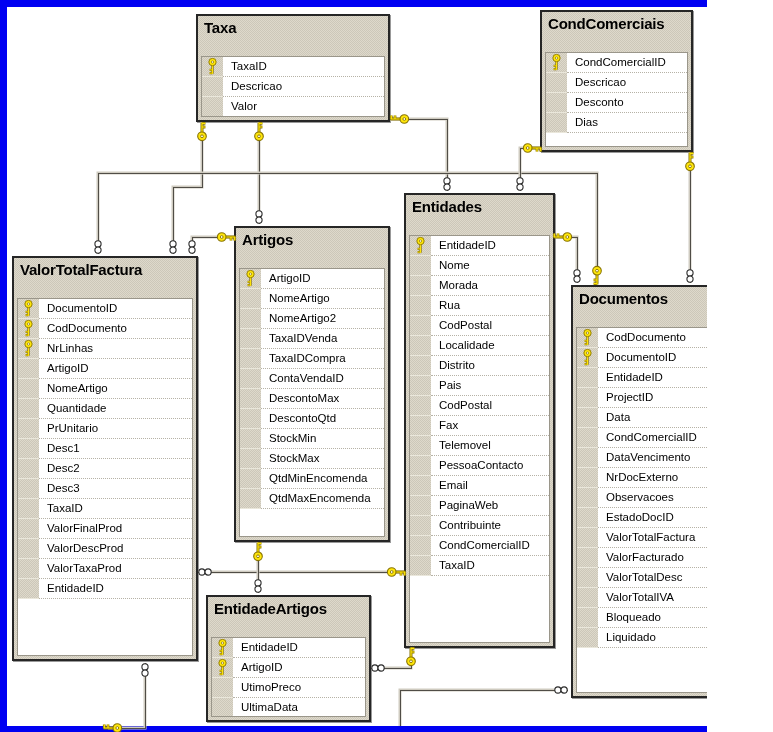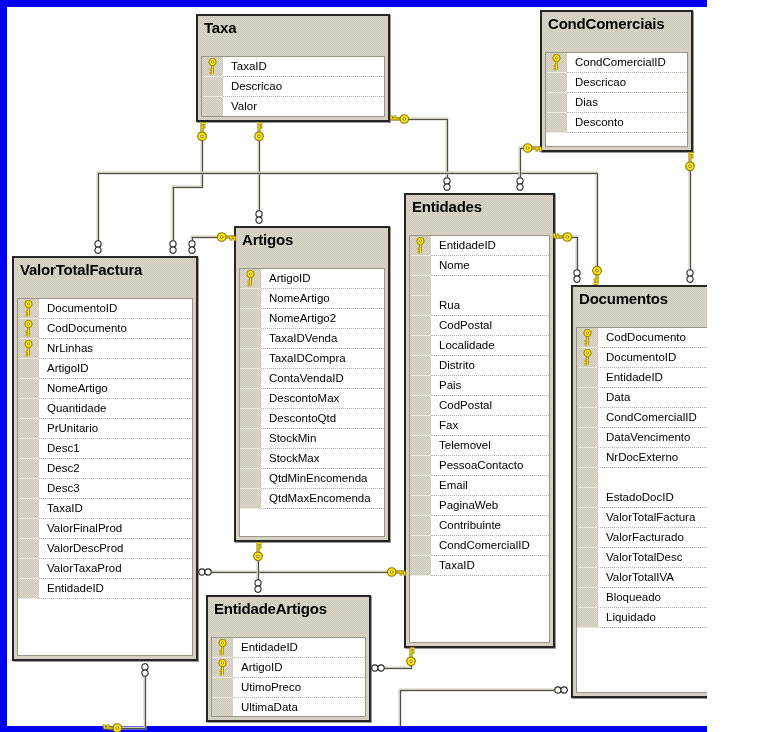--- a/index.html
+++ b/index.html
@@ -87,25 +87,25 @@
               </svg>
             </div>
             <div class="fn">CondComercialID</div>
           </div>
           <div class="row">
             <div class="sel"></div>
             <div class="fn">Descricao</div>
           </div>
           <div class="row">
             <div class="sel"></div>
+            <div class="fn">Desconto</div>
+          </div>
+          <div class="row">
+            <div class="sel"></div>
             <div class="fn">Dias</div>
-          </div>
-          <div class="row">
-            <div class="sel"></div>
-            <div class="fn">Desconto</div>
           </div>
         </div>
       </div>
       <div class="tbl" style="left: 5px; top: 249px; width: 186px; height: 405px;">
         <div class="ttl">ValorTotalFactura</div>
         <div class="bdy">
           <div class="row">
             <div class="sel">
               <svg width="13" height="17" viewBox="-7 -9.5 14 19">
                 <g transform="rotate(180)">
@@ -271,20 +271,21 @@
               </svg>
             </div>
             <div class="fn">EntidadeID</div>
           </div>
           <div class="row">
             <div class="sel"></div>
             <div class="fn">Nome</div>
           </div>
           <div class="row">
             <div class="sel"></div>
+            <div class="fn">Morada</div>
           </div>
           <div class="row">
             <div class="sel"></div>
             <div class="fn">Rua</div>
           </div>
           <div class="row">
             <div class="sel"></div>
             <div class="fn">CodPostal</div>
           </div>
           <div class="row">
@@ -365,36 +366,41 @@
               </svg>
             </div>
             <div class="fn">DocumentoID</div>
           </div>
           <div class="row">
             <div class="sel"></div>
             <div class="fn">EntidadeID</div>
           </div>
           <div class="row">
             <div class="sel"></div>
+            <div class="fn">ProjectID</div>
+          </div>
+          <div class="row">
+            <div class="sel"></div>
             <div class="fn">Data</div>
           </div>
           <div class="row">
             <div class="sel"></div>
             <div class="fn">CondComercialID</div>
           </div>
           <div class="row">
             <div class="sel"></div>
             <div class="fn">DataVencimento</div>
           </div>
           <div class="row">
             <div class="sel"></div>
             <div class="fn">NrDocExterno</div>
           </div>
           <div class="row">
             <div class="sel"></div>
+            <div class="fn">Observacoes</div>
           </div>
           <div class="row">
             <div class="sel"></div>
             <div class="fn">EstadoDocID</div>
           </div>
           <div class="row">
             <div class="sel"></div>
             <div class="fn">ValorTotalFactura</div>
           </div>
           <div class="row">

